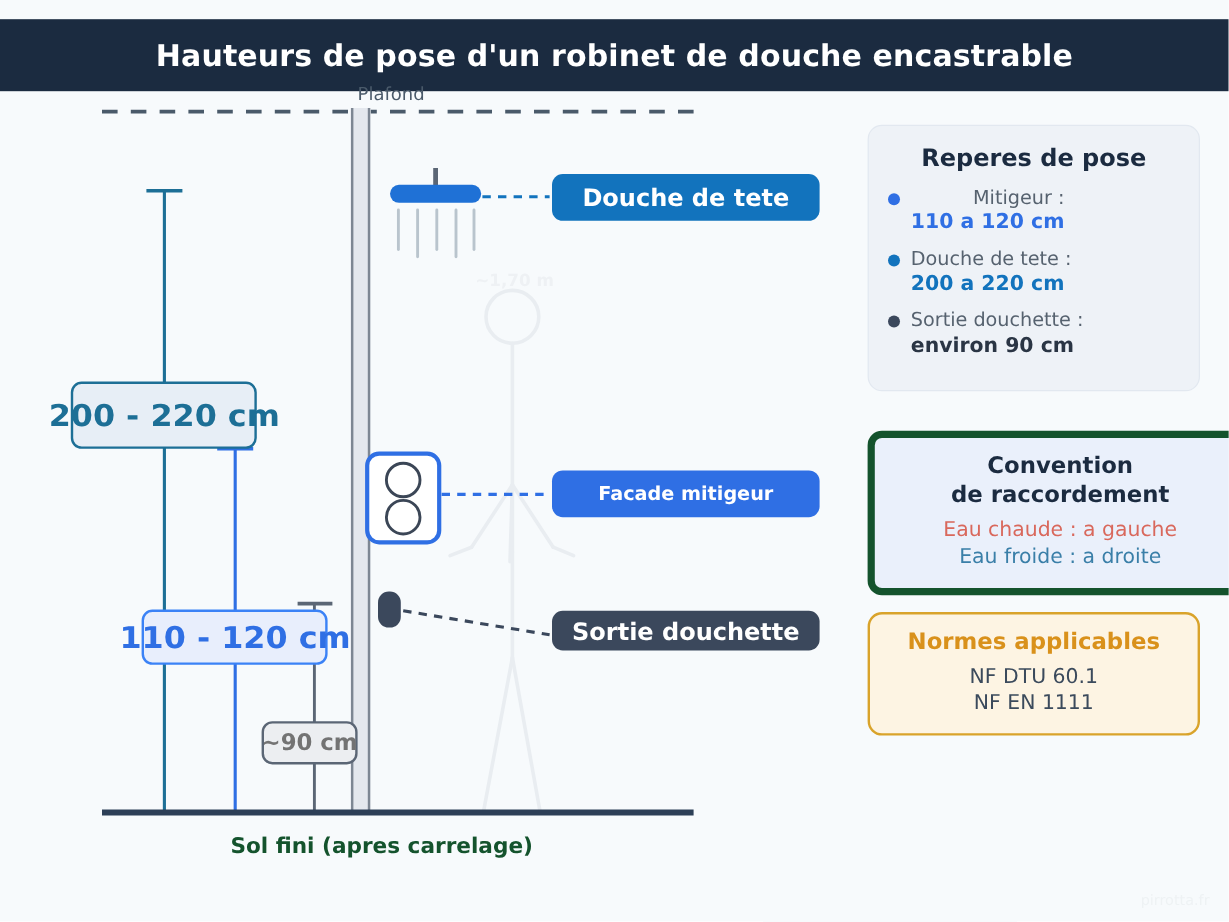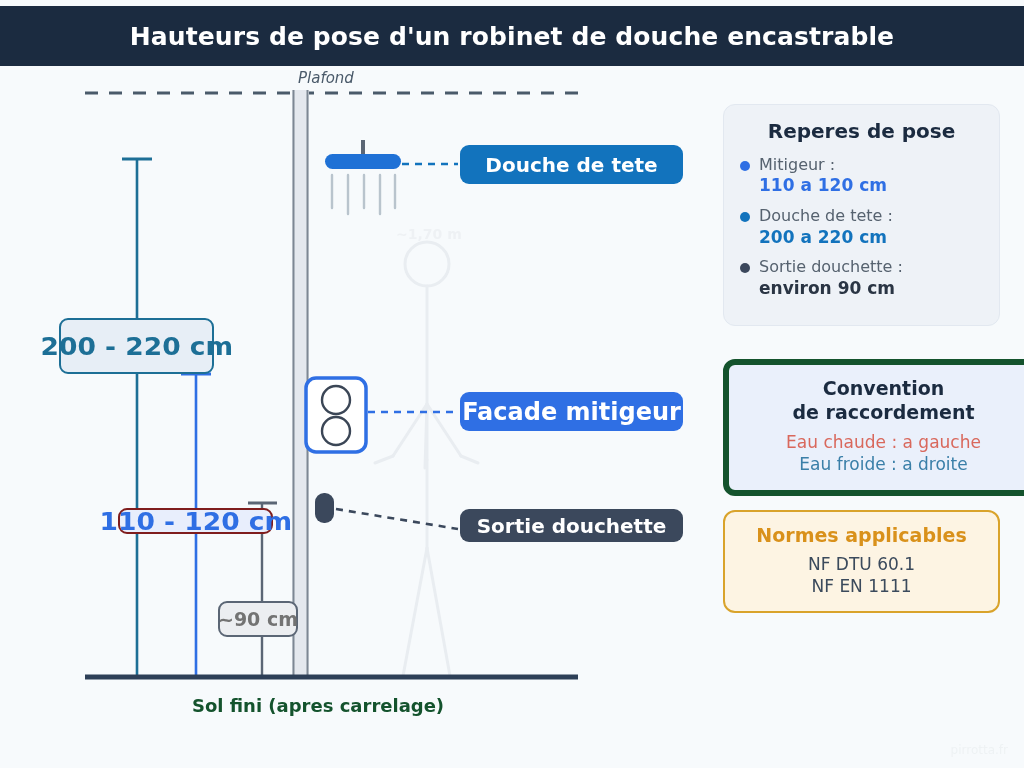--- a/index.html
+++ b/index.html
@@ -12,21 +12,21 @@
     width: 1024px;
     height: 768px;
     background: #f7fafc;
     font-family: "DejaVu Sans", "Liberation Sans", sans-serif;
     overflow: hidden;
   }
 
   
   #titlebar {
     position: absolute;
-    left: 0; top: 6px;
+    left: 0; top: 16px;
     width: 1024px; height: 60px;
     background: #1b2b40;
     display: flex;
     align-items: center;
     justify-content: center;
     text-align: center;
   }
   #titlebar .title-text {
     color: #ffffff;
     font-size: 25px;
@@ -46,21 +46,20 @@
   .stage-text {
     position: absolute;
     white-space: nowrap;
   }
 
   
   #plafond-label {
     left: 298px; top: 9px;
     font-size: 15px;
     color: #4a5a6a;
-    font-style: italic;
   }
   
   #sol-label {
     left: 192px; top: 635px;
     font-size: 18px;
     font-weight: bold;
     color: #14532d;
   }
   
   #person-height {
@@ -88,23 +87,23 @@
     background: #e7eef6;
     border: 2px solid #1d6f96;
   }
   #dim-top span {
     font-size: 25px; font-weight: bold; color: #1d6f96;
     transform: scaleX(1.06);
   }
 
   #dim-mid {
     left: 118px; top: 448px;
-    width: 155px; height: 26px;
+    width: 155px; height: 46px;
     background: #e8eefc;
-    border: 2px solid #7f1d1d;
+    border: 2px solid #3b82f6;
   }
   #dim-mid span {
     font-size: 25px; font-weight: bold; color: #2f6fe4;
     transform: scaleX(1.06);
   }
 
   #dim-low {
     left: 218px; top: 541px;
     width: 80px; height: 36px;
     background: #eceef1;
@@ -129,21 +128,21 @@
   #callout-head {
     left: 460px; top: 85px;
     width: 223px; height: 39px;
     background: #1273bd;
     font-size: 20px;
   }
   #callout-mixer {
     left: 460px; top: 332px;
     width: 223px; height: 39px;
     background: #2f6fe4;
-    font-size: 24px;
+    font-size: 16px;
   }
   #callout-outlet {
     left: 460px; top: 449px;
     width: 223px; height: 33px;
     background: #3b485c;
     font-size: 20px;
   }
 
   
   #panels {
@@ -185,20 +184,21 @@
     border-radius: 50%;
     flex: 0 0 auto;
     margin-top: 6px;
     margin-right: 9px;
   }
   .repere-txt { line-height: 1.28; }
   .repere-label {
     font-size: 16px;
     color: #56626f;
     display: block;
+    text-align: right;
   }
   .repere-value {
     font-size: 17px;
     font-weight: bold;
     display: block;
   }
 
   
   #panel-convention {
     position: absolute;

